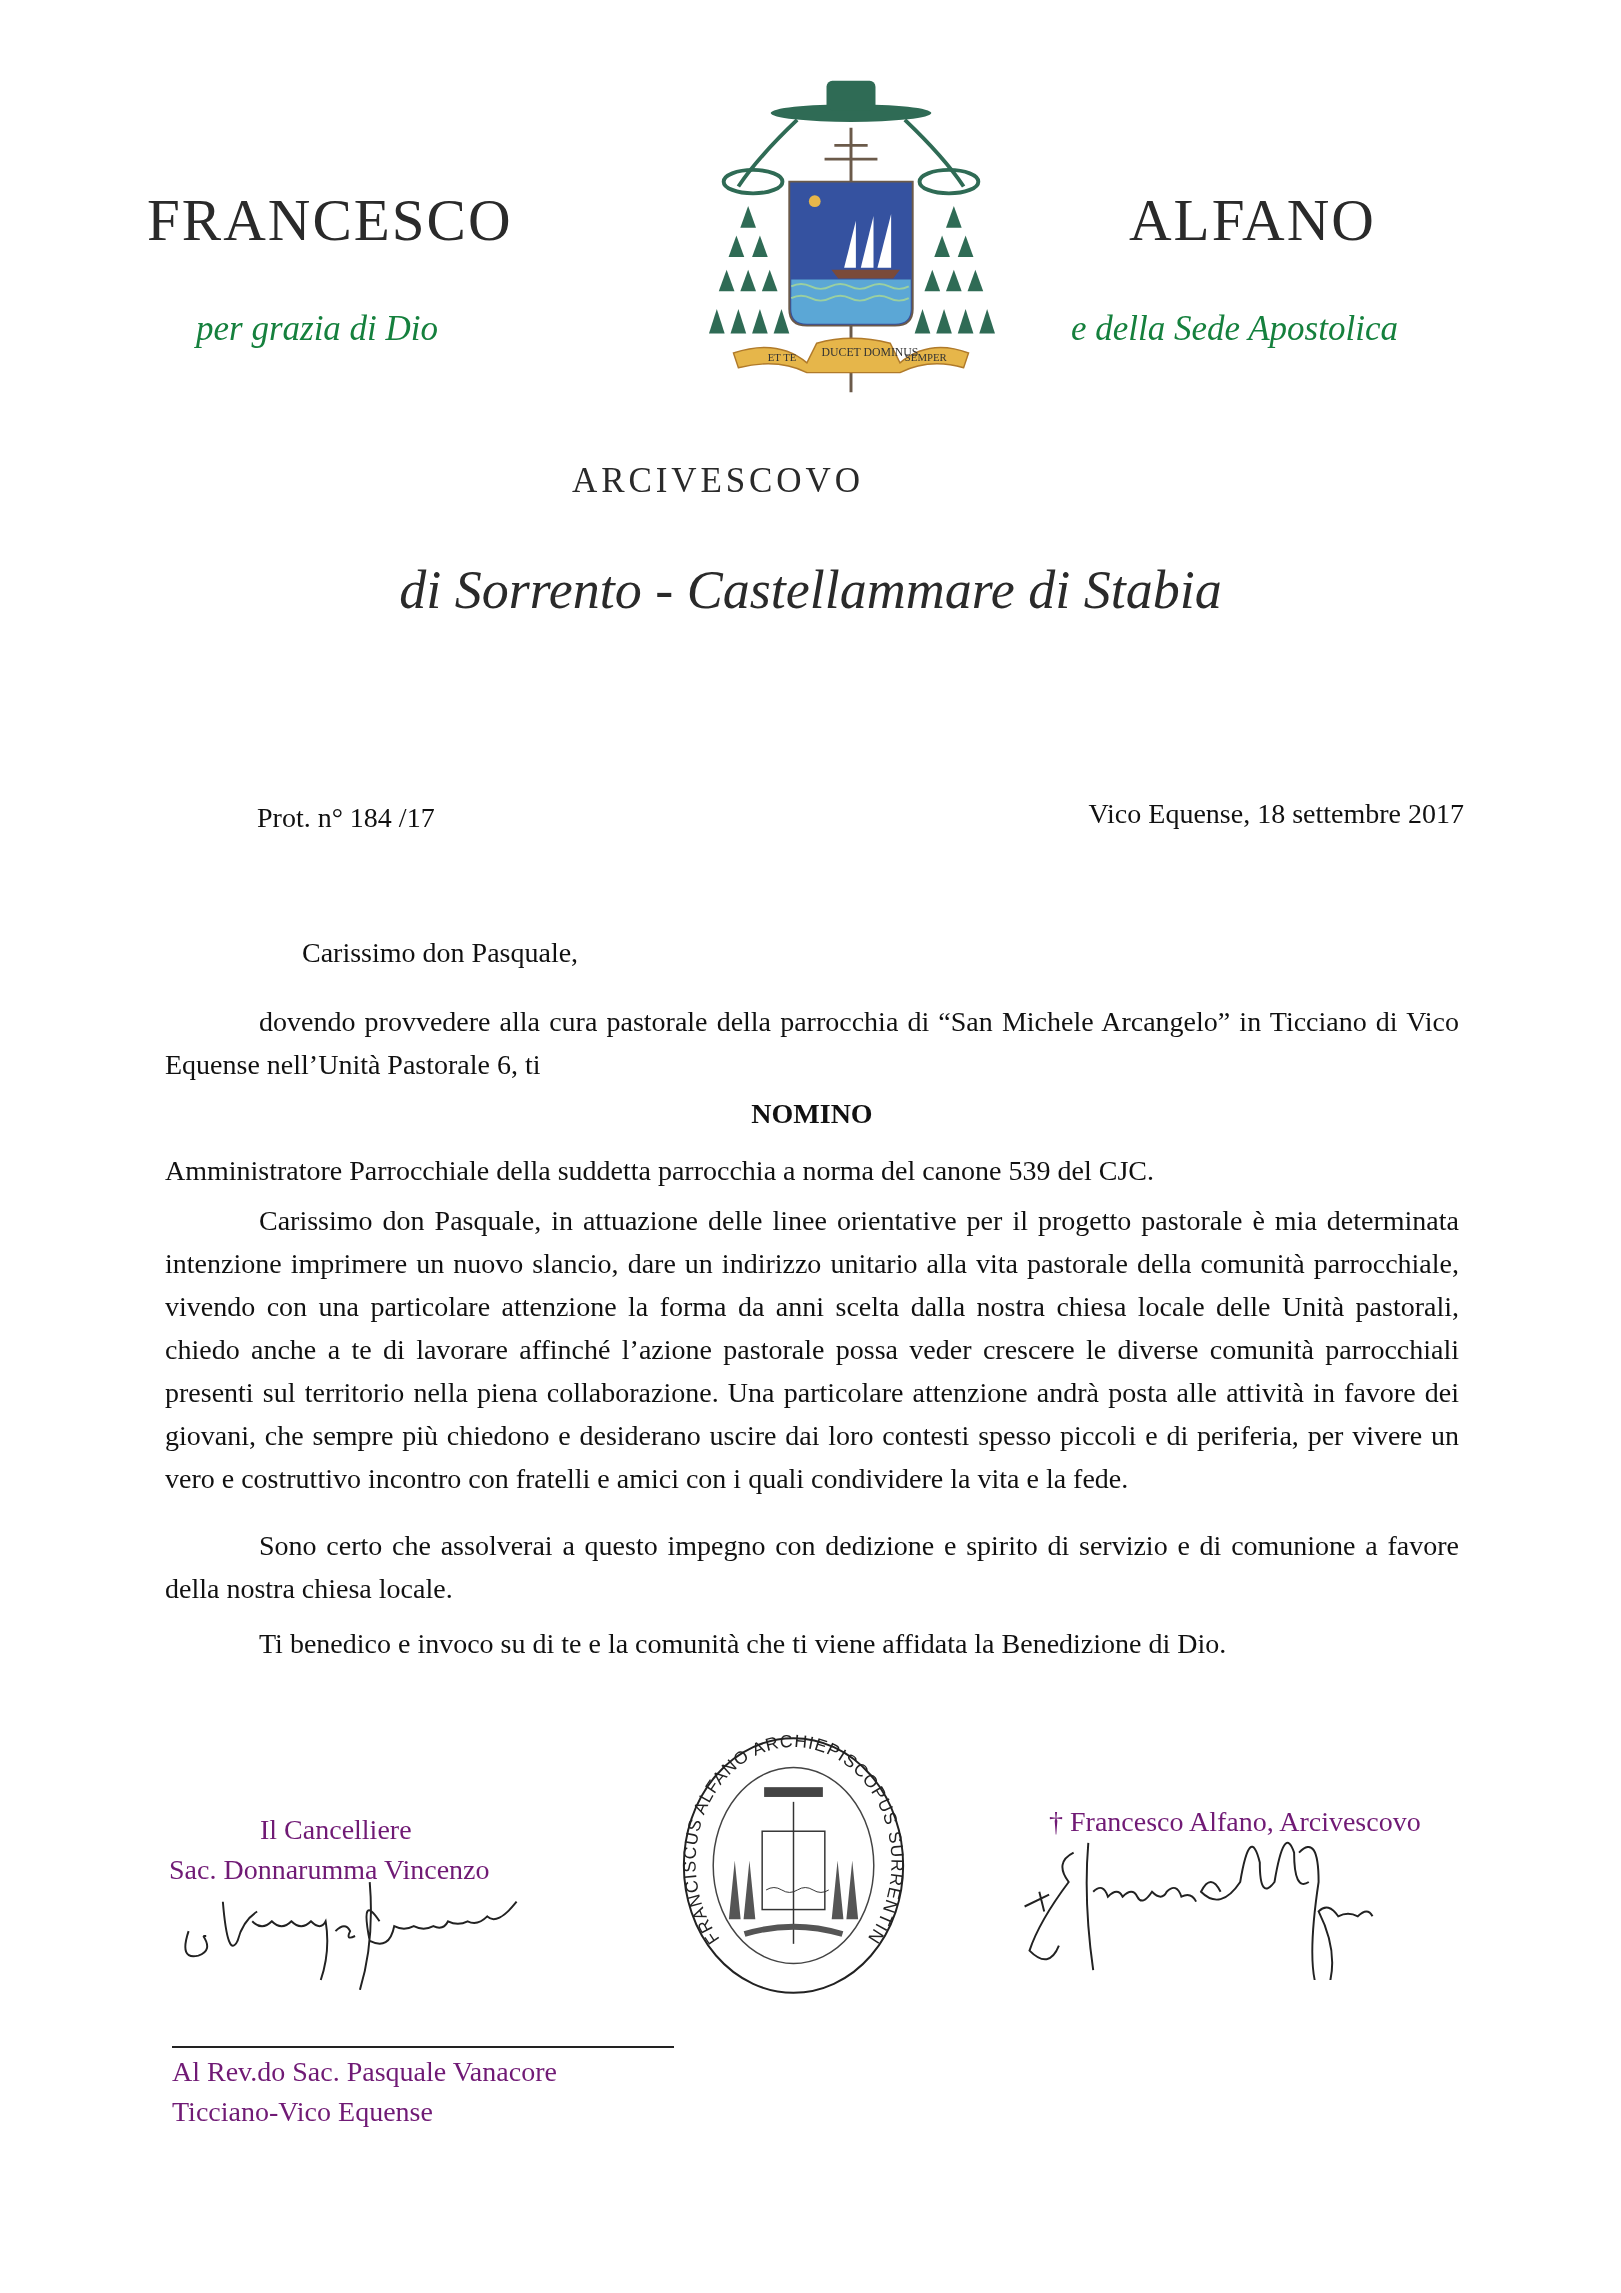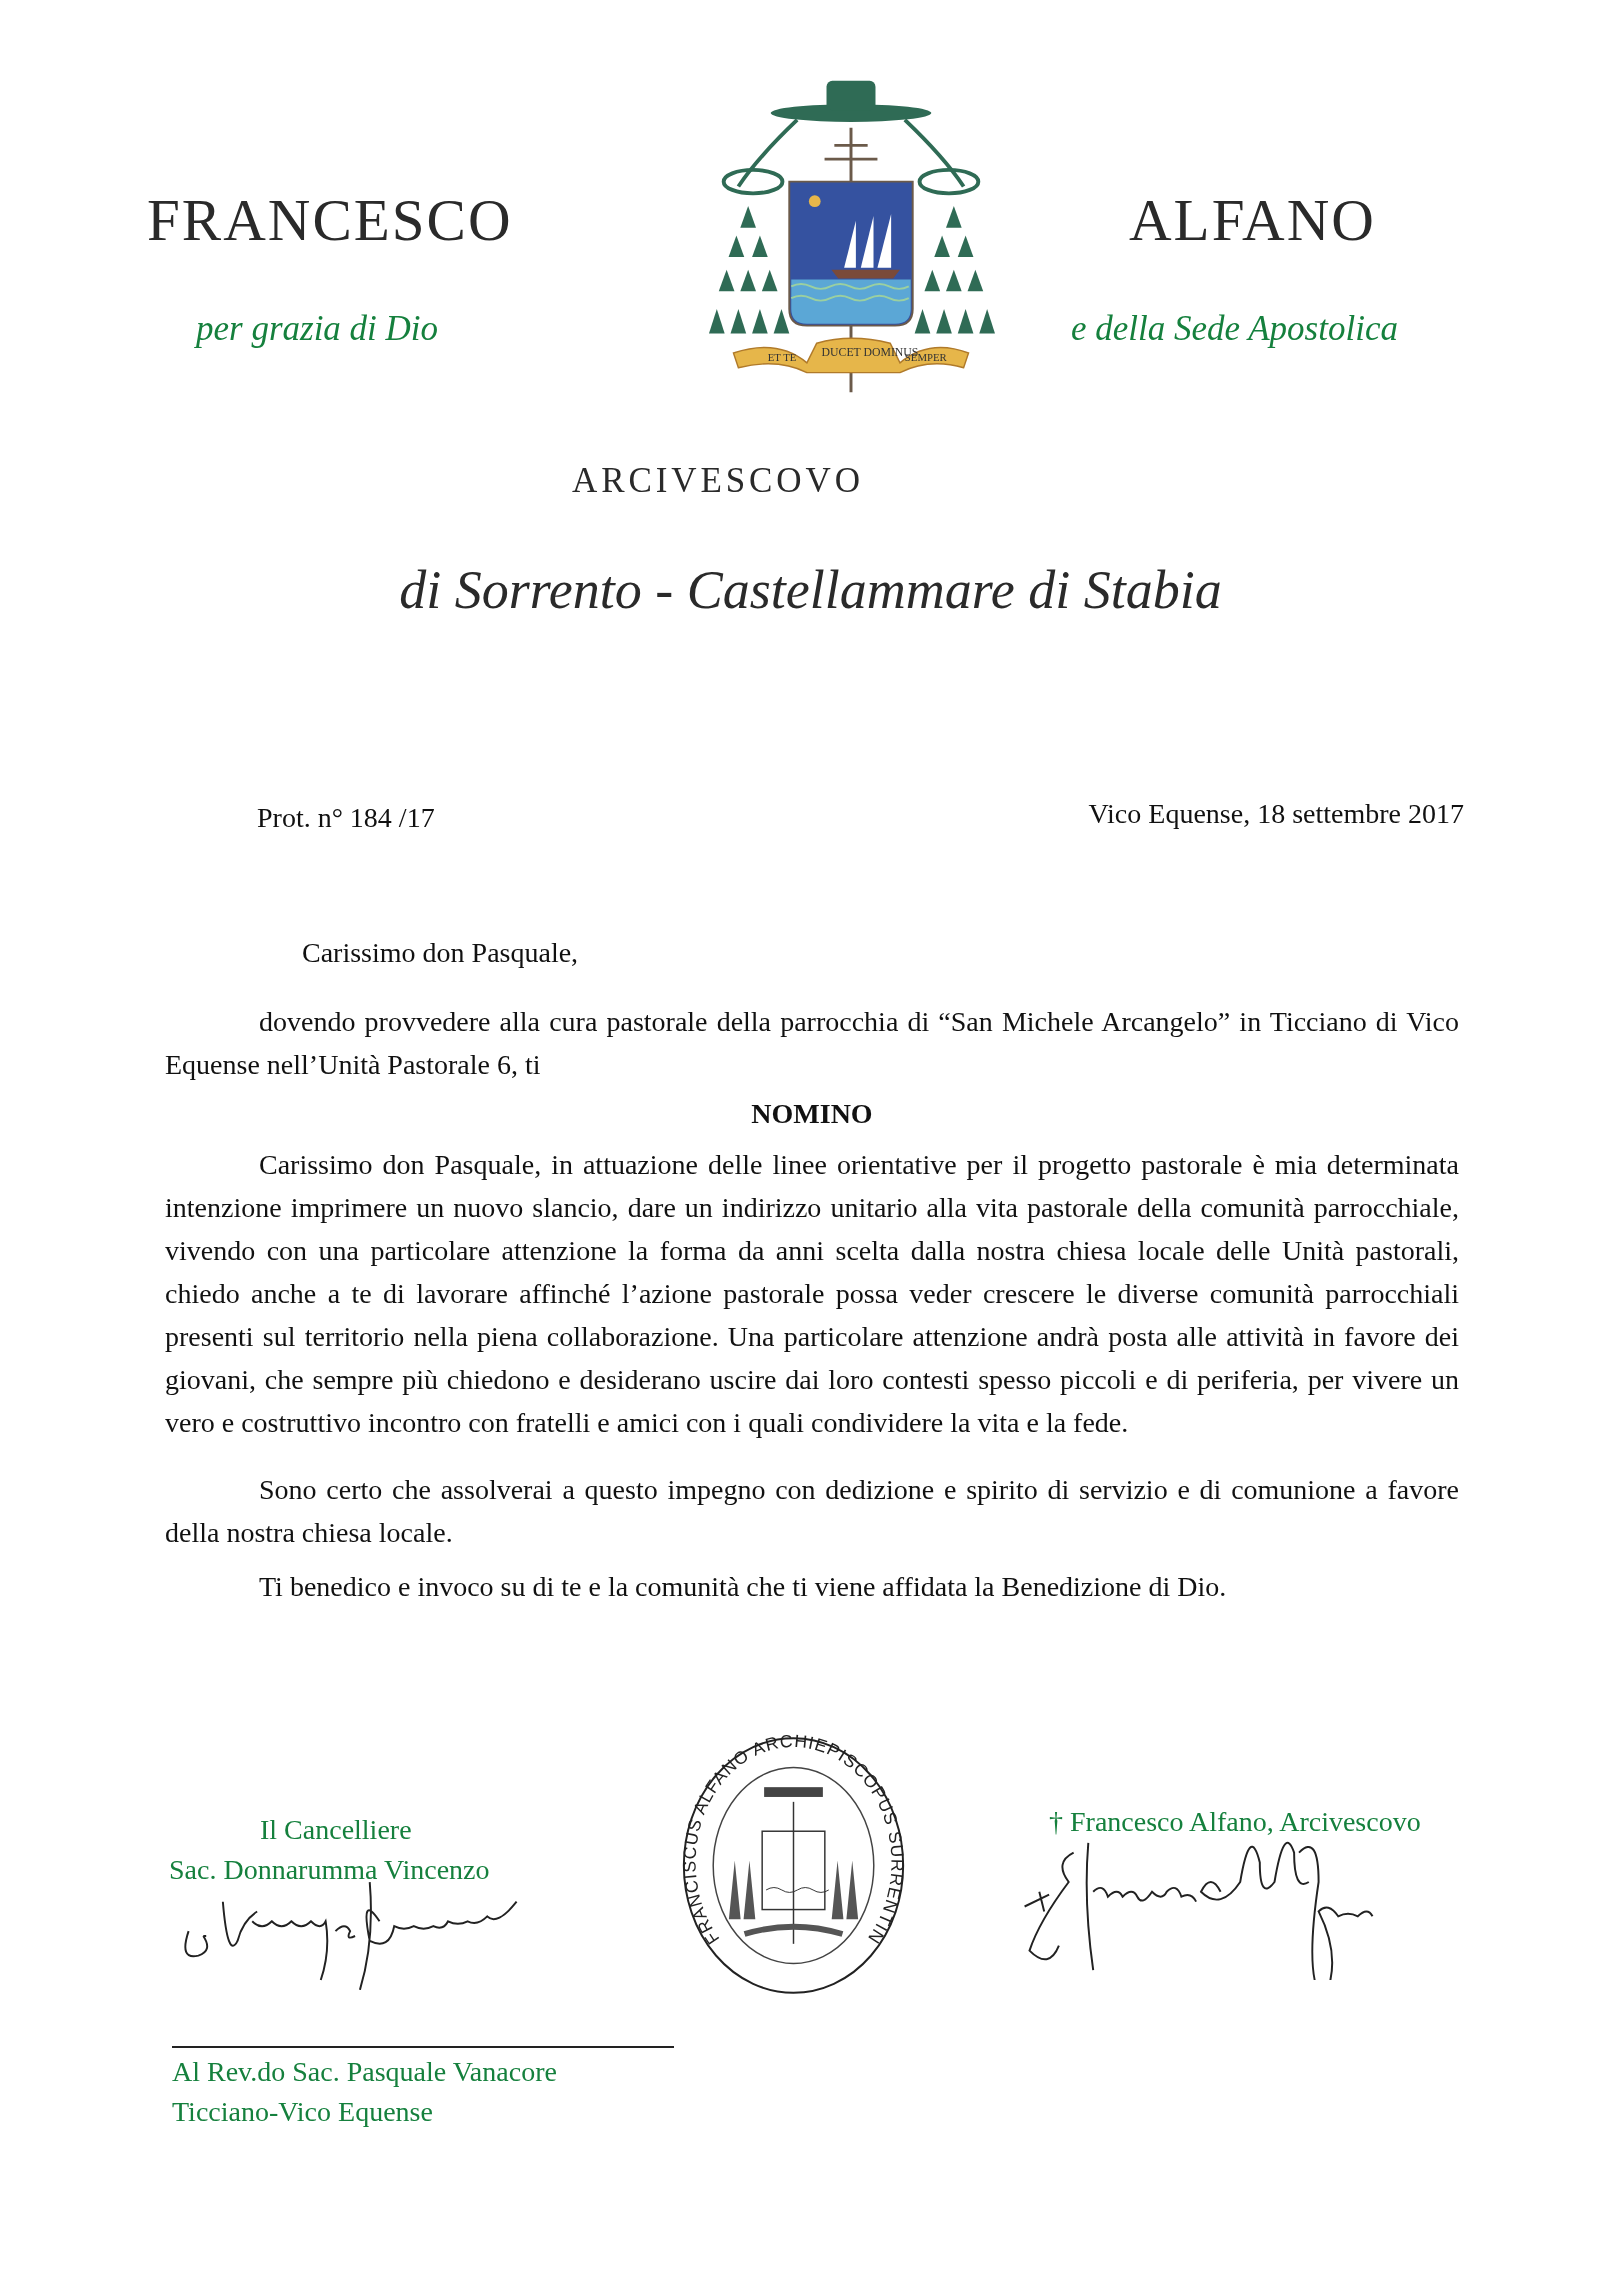--- a/index.html
+++ b/index.html
@@ -7,21 +7,21 @@
   .abs { position:absolute; }
   .hdr-name { font-size:59px; letter-spacing:2px; color:#2a2a2a; font-family:"Liberation Serif",serif; }
   .hdr-sub { font-size:35px; font-style:italic; color:#15803d; font-family:"Liberation Serif",serif; }
   .archi { font-size:35px; letter-spacing:3.9px; color:#2a2a2a; font-family:"Liberation Serif",serif; }
   .diocese { font-size:54px; font-style:italic; color:#2a2a2a; font-family:"Liberation Serif",serif; }
   .body-text { font-family:"Liberation Serif","DejaVu Serif",serif; font-size:28px; line-height:43px; color:#111; }
   .para { text-align:justify; }
   .indent { text-indent:94px; }
   .center { text-align:center; }
   .bold { font-weight:bold; }
-  .sig { font-family:"Liberation Serif",serif; font-size:28px; line-height:37px; color:#15803d; }
+  .sig { font-family:"Liberation Serif",serif; font-size:28px; line-height:37px; color:#701a75; }
   .rule { position:absolute; border-top:2px solid #222; }
 </style>
 </head>
 <body>
 
 <div class="abs hdr-name" style="left:147px; top:186px;">FRANCESCO</div>
 <div class="abs hdr-name" style="left:1129px; top:186px;">ALFANO</div>
 <div class="abs hdr-sub" style="left:196px; top:309px;">per grazia di Dio</div>
 <div class="abs hdr-sub" style="left:1071px; top:309px;">e della Sede Apostolica</div>
 
@@ -90,20 +90,21 @@
 <div class="abs diocese center" style="left:0; width:1621px; top:559px;">di Sorrento - Castellammare di Stabia</div>
 
 <div class="abs body-text" style="left:257px; top:796px;">Prot. n° 184 /17</div>
 <div class="abs body-text" style="right:157px; top:792px;">Vico Equense, 18 settembre 2017</div>
 
 <div class="abs body-text" style="left:257px; top:931px;margin-left:45px;">Carissimo don Pasquale,</div>
 
 <div class="abs body-text para" style="left:165px; width:1294px; top:1000px;">
   <div class="indent">dovendo provvedere alla cura pastorale della parrocchia di “San Michele Arcangelo” in Ticciano di Vico Equense nell’Unità Pastorale 6, ti</div>
   <div class="center bold" style="margin-top:5.9px;">NOMINO</div>
+  <div style="margin-top:13.7px;">Amministratore Parrocchiale  della suddetta parrocchia a norma del canone 539 del CJC.</div>
   <div class="indent" style="margin-top:7.8px;">Carissimo don Pasquale, in attuazione delle linee orientative per il progetto pastorale è mia determinata intenzione imprimere un nuovo slancio, dare un indirizzo unitario alla vita pastorale della comunità parrocchiale, vivendo con una particolare attenzione la forma da anni scelta dalla nostra chiesa locale delle Unità pastorali, chiedo anche a te di lavorare affinché l’azione pastorale possa veder crescere le diverse comunità parrocchiali presenti sul territorio nella piena collaborazione. Una particolare attenzione andrà posta alle attività in favore dei giovani, che sempre più chiedono e desiderano uscire dai loro contesti spesso piccoli e di periferia, per vivere un vero e costruttivo incontro con fratelli e amici con i quali condividere la vita e la fede.</div>
   <div class="indent" style="margin-top:24px;">Sono certo che assolverai a questo impegno con dedizione e spirito di servizio e di comunione a favore della nostra chiesa locale.</div>
   <div class="indent" style="margin-top:11.8px;">Ti benedico e invoco su di te e la comunità che ti viene affidata la Benedizione di Dio.</div>
 </div>
 
 <div class="abs sig" style="left:260px; top:1811px;">Il Cancelliere</div>
 <div class="abs sig" style="left:169px; top:1851px;">Sac. Donnarumma Vincenzo</div>
 <div class="abs" style="left:169px; top:1882px; width:470px; height:108px;">
   <svg width="470" height="108" viewBox="0 0 480 110">
     <path d="M20 50 q-10 30 10 25 q15 -5 5 -20 M35 55 l3 0 M55 20 q5 60 15 40 q5 -20 20 -30 M85 40 q10 10 20 0 q10 10 20 0 q10 10 20 0 q10 10 15 0 q5 30 -5 60 M170 50 q10 -10 15 0 q-5 10 5 5 M215 40 q-20 -30 -10 20 q20 10 25 -15 q10 5 20 0 q10 5 20 0 q10 5 15 -5 q10 5 20 0 q10 5 20 -5 q10 10 30 -15 M205 0 q5 60 -10 110" stroke="#222" stroke-width="2" fill="none"></path>

